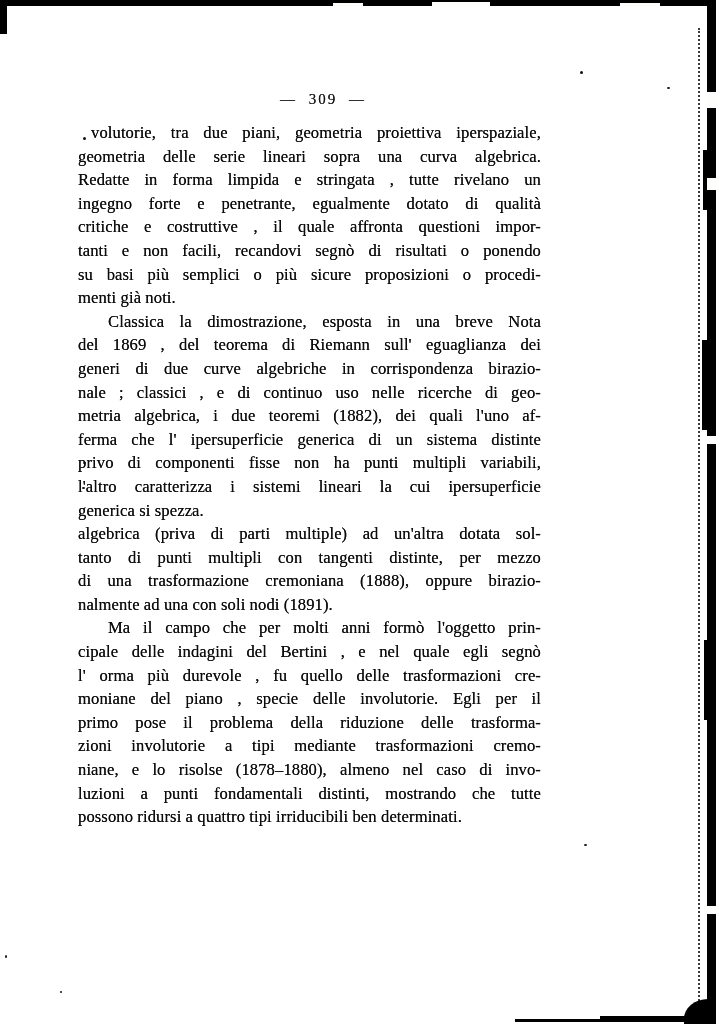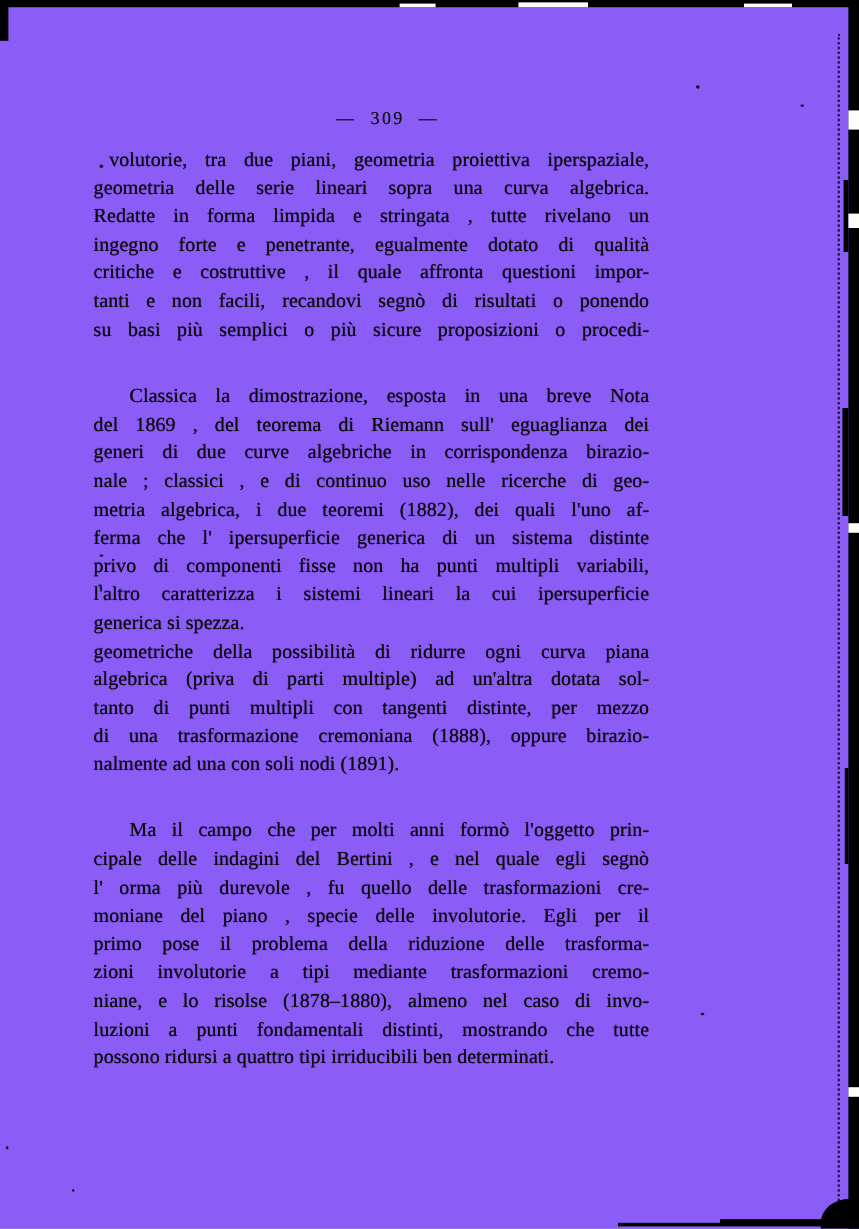--- a/index.html
+++ b/index.html
@@ -4,21 +4,21 @@
 <style>
   html, body { margin: 0; padding: 0; }
   body {
     width: 716px; height: 1024px;
     background: #e8e8e8;
     font-family: "Liberation Serif", "DejaVu Serif", serif;
   }
   .page {
     position: relative;
     width: 716px; height: 1024px;
-    background: #8b5cf6;
+    background: #ffffff;
     overflow: hidden;
     color: #0b0b0b;
   }
 
   
   .page-number {
     position: absolute;
     left: 95px; top: 91px; width: 456px;
     text-align: center;
     font-size: 15px;
@@ -38,21 +38,21 @@
   .line {
     text-align: justify;
     text-align-last: justify;
     white-space: nowrap;
     letter-spacing: 0.1px;
   }
   .line.last {
     text-align: left;
     text-align-last: left;
   }
-  .line.indent { text-indent: 30px; margin-top: 32px; }
+  .line.indent { text-indent: 30px; }
   .line.small-indent { text-indent: 13px; }
 
   
   .artifact { position: absolute; background: #000; }
   .edge-top        { left: 0;   top: 0;    width: 716px; height: 6px; }
   .notch           { position: absolute; background: #fdfdfc; }
   .notch-a         { left: 333px; top: 3px;  width: 30px; height: 3px; }
   .notch-b         { left: 432px; top: 2px;  width: 58px; height: 4px; }
   .notch-c         { left: 620px; top: 3px;  width: 40px; height: 3px; }
   .edge-top-left   { left: 0;   top: 0;    width: 7px;   height: 34px; }
@@ -123,34 +123,34 @@
   <div class="text-block">
 
   <div>
         <div class="line small-indent">volutorie, tra due piani, geometria proiettiva iperspaziale,</div>
         <div class="line">geometria delle serie lineari sopra una curva algebrica.</div>
         <div class="line">Redatte in forma limpida e stringata , tutte rivelano un</div>
         <div class="line">ingegno forte e penetrante, egualmente dotato di qualità</div>
         <div class="line">critiche e costruttive , il quale affronta questioni impor-</div>
         <div class="line">tanti e non facili, recandovi segnò di risultati o ponendo</div>
         <div class="line">su basi più semplici o più sicure proposizioni o procedi-</div>
+        <div class="line last">menti già noti.</div>
       </div>
       <div>
         <div class="line indent">Classica la dimostrazione, esposta in una breve Nota</div>
         <div class="line">del 1869 , del teorema di Riemann sull' eguaglianza dei</div>
         <div class="line">generi di due curve algebriche in corrispondenza birazio-</div>
         <div class="line">nale ; classici , e di continuo uso nelle ricerche di geo-</div>
         <div class="line">metria algebrica, i due teoremi (1882), dei quali l'uno af-</div>
         <div class="line">ferma che l' ipersuperficie generica di un sistema distinte</div>
         <div class="line">privo di componenti fisse non ha punti multipli variabili,</div>
         <div class="line">l'altro caratterizza i sistemi lineari la cui ipersuperficie</div>
         <div class="line last">generica si spezza.</div>
       </div>
       <div>
-        <div class="line">geometriche della possibilità di ridurre ogni curva piana</div>
         <div class="line">algebrica (priva di parti multiple) ad un'altra dotata sol-</div>
         <div class="line">tanto di punti multipli con tangenti distinte, per mezzo</div>
         <div class="line">di una trasformazione cremoniana (1888), oppure birazio-</div>
         <div class="line last">nalmente ad una con soli nodi (1891).</div>
       </div>
       <div>
         <div class="line indent">Ma il campo che per molti anni formò l'oggetto prin-</div>
         <div class="line">cipale delle indagini del Bertini , e nel quale egli segnò</div>
         <div class="line">l' orma più durevole , fu quello delle trasformazioni cre-</div>
         <div class="line">moniane del piano , specie delle involutorie. Egli per il</div>

